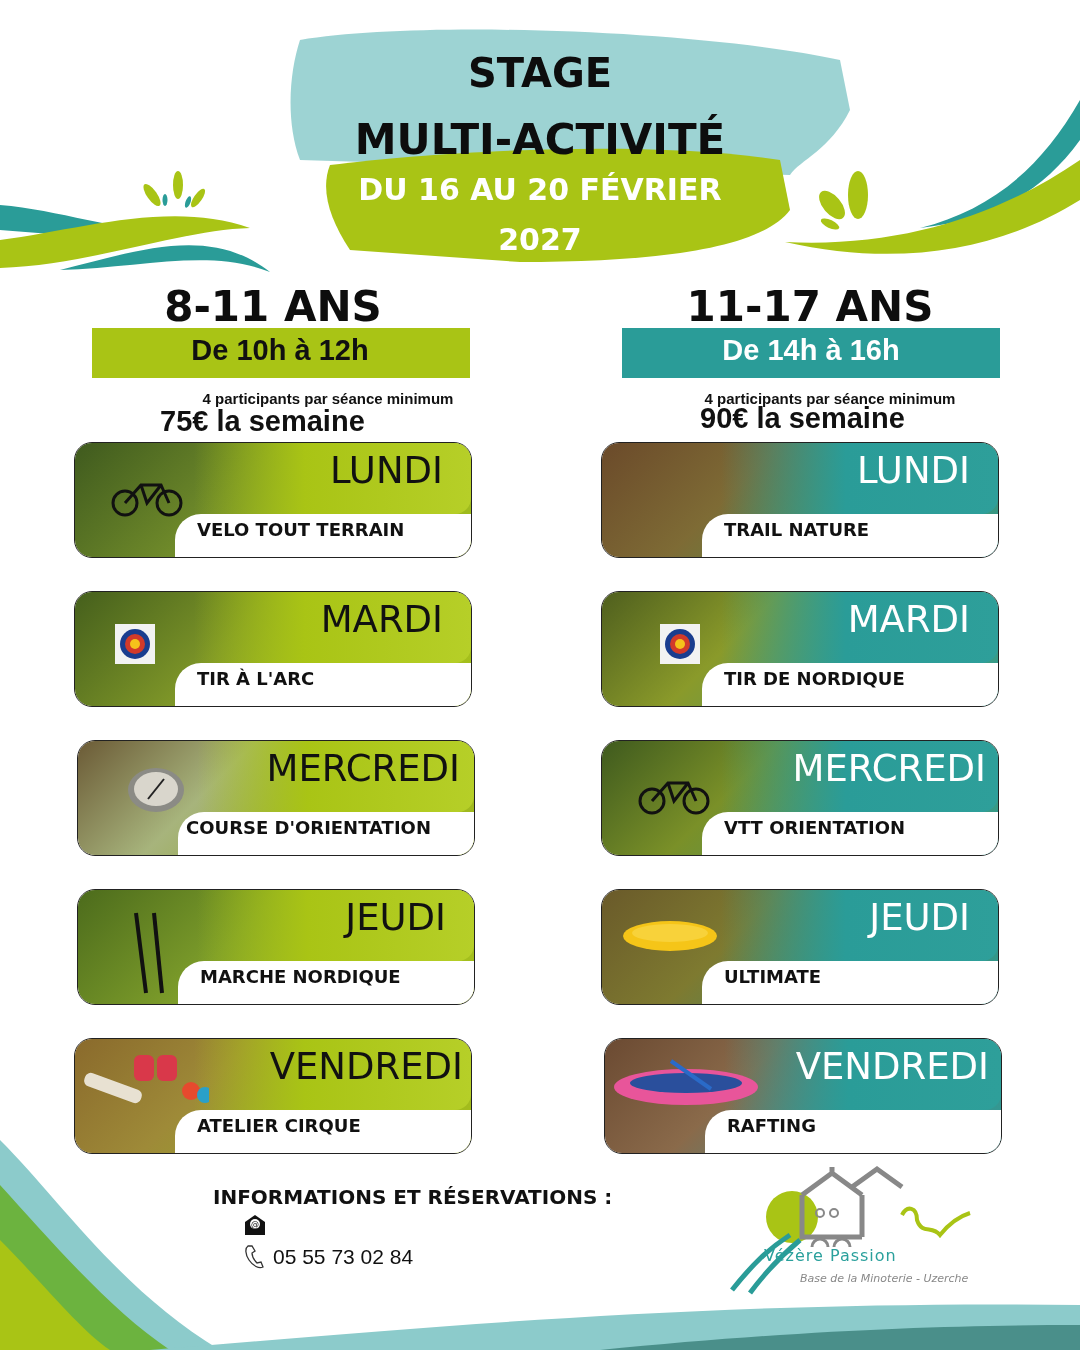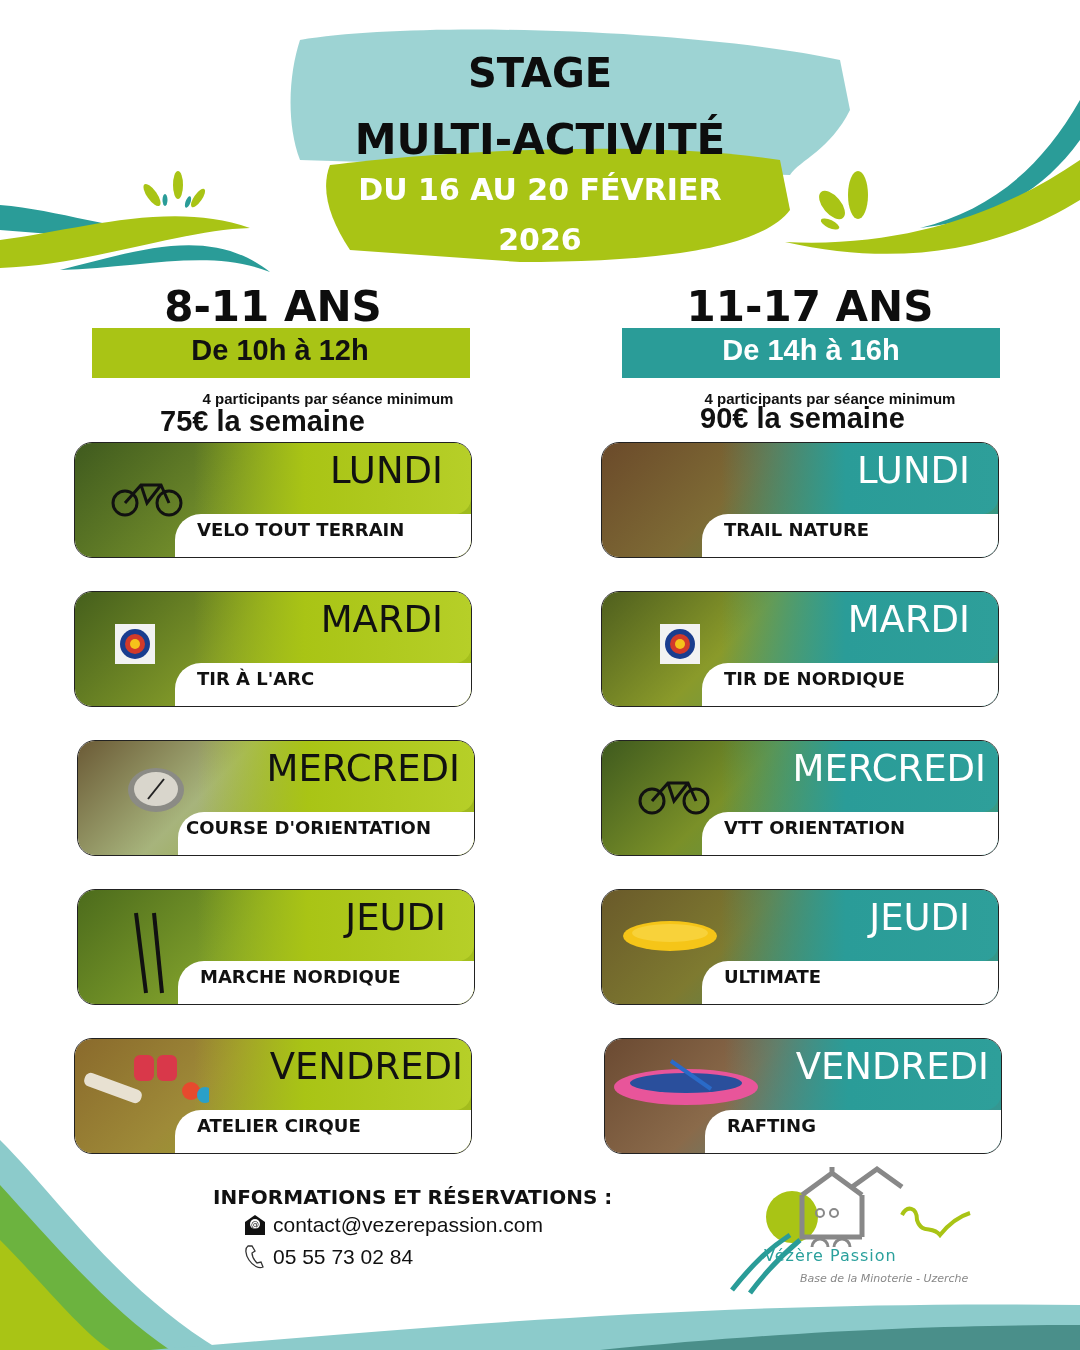--- a/index.html
+++ b/index.html
@@ -57,21 +57,21 @@
   <path d="M0 1185 C50 1240 110 1310 170 1350 L0 1350 Z" fill="#6cb33f"></path>
   <path d="M0 1240 C40 1280 80 1330 110 1350 L0 1350 Z" fill="#a9c415"></path>
 
   <path d="M150 1350 C400 1330 700 1300 1080 1305 L1080 1350 Z" fill="#8ccbcb"></path>
   <path d="M600 1350 C800 1330 950 1325 1080 1325 L1080 1350 Z" fill="#4a8f8a"></path>
 </svg>
 
 <div class="title-line t1">STAGE</div>
 <div class="title-line t2">MULTI-ACTIVITÉ</div>
 <div class="title-line t3">DU 16 AU 20 FÉVRIER</div>
-<div class="title-line t4">2026</div>
+<div class="title-line t4">2027</div>
 
 <div class="age" style="left:63px; top:282px;">8-11 ANS</div>
 <div class="abs" style="left:92px; top:328px; width:378px; height:50px; background:#a9c415;"></div>
 <div class="hours" style="left:90px; top:334px; color:#111;">De 10h à 12h</div>
 <div class="minp" style="left:118px; top:390px;">4 participants par séance minimum</div>
 <div class="price" style="left:160px; top:405px;">75€ la semaine</div>
 
 <div class="age" style="left:600px; top:282px;">11-17 ANS</div>
 <div class="abs" style="left:622px; top:328px; width:378px; height:50px; background:#2a9c98;"></div>
 <div class="hours" style="left:621px; top:334px; color:#fff;">De 14h à 16h</div>
@@ -205,21 +205,20 @@
   <div class="act">RAFTING</div>
 </div>
 
 <div class="info-title">INFORMATIONS ET RÉSERVATIONS :</div>
 <div class="info-line" style="top:1213px;">
   <svg width="24" height="24" viewBox="0 0 24 24">
       <path d="M2 9 L12 2 L22 9 L22 22 L2 22 Z" fill="#111"></path>
       <circle cx="12" cy="11" r="5" fill="#fff"></circle>
       <text x="12" y="14" font-size="8" text-anchor="middle" fill="#111" font-family="DejaVu Sans, sans-serif">@</text>
     </svg>
-  <span>contact@vezerepassion.com</span>
 </div>
 <div class="info-line" style="top:1244px;">
   <svg width="24" height="26" viewBox="0 0 24 26">
       <path d="M5 2 C2 4 2 10 6 16 C10 22 16 25 20 23 L18 18 L14 19 C11 16 9 12 9 9 L12 7 L9 2 Z" fill="none" stroke="#333" stroke-width="1.3"></path>
     </svg>
   <span>05 55 73 02 84</span>
 </div>
 
 <svg class="abs" style="left:712px; top:1165px;" width="290" height="130" viewBox="0 0 290 130">
   <circle cx="80" cy="52" r="26" fill="#a9c415"></circle>

